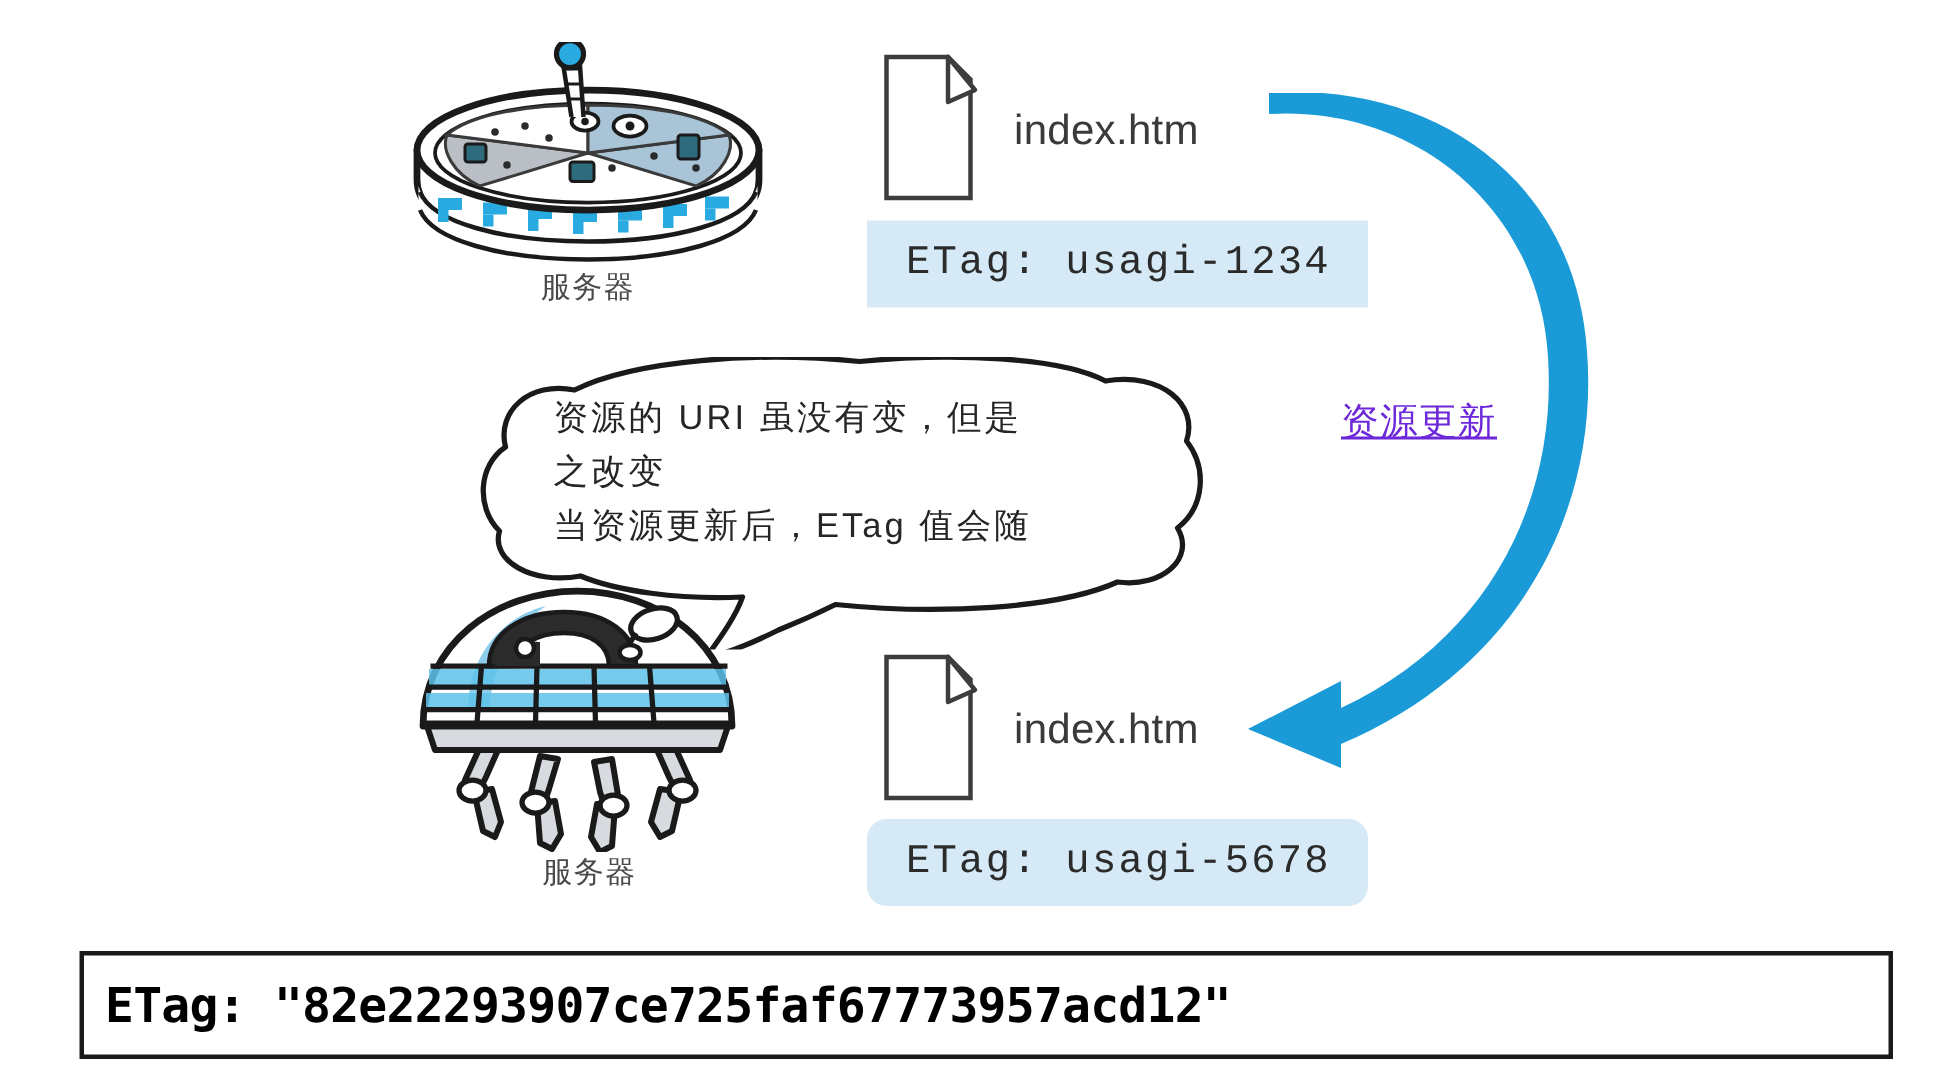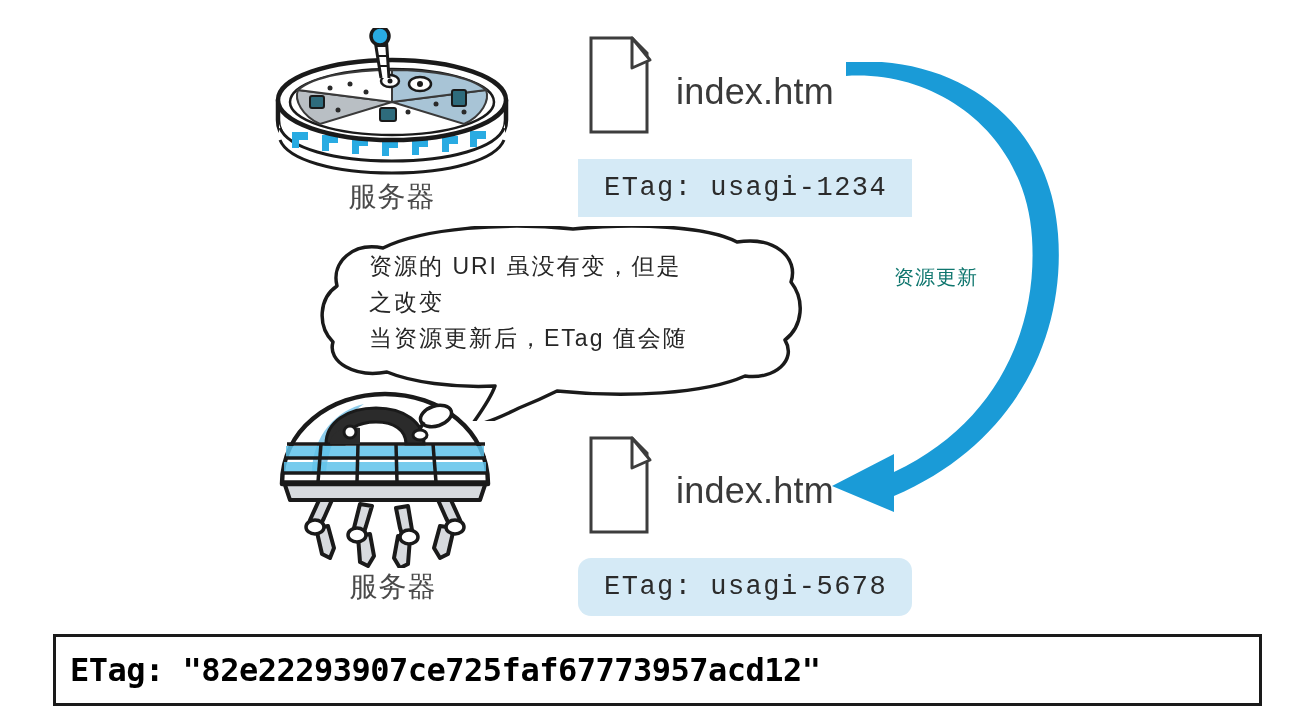--- a/index.html
+++ b/index.html
@@ -15,58 +15,58 @@
     font-family: "Liberation Sans", sans-serif;
     overflow: hidden;
   }
 
   
   .abs { position: absolute; }
 
   
   .filename {
     font-family: "Liberation Sans", sans-serif;
-    font-size: 36px;
+    font-size: 28px;
     color: #3a3a3a;
     letter-spacing: 0.2px;
     white-space: nowrap;
   }
 
   
   .etag-chip {
     background: #d5eaf6;
     font-family: "Liberation Mono", "DejaVu Sans Mono", monospace;
     font-size: 27px;
     color: #2b2b2b;
     display: flex;
     align-items: center;
     padding-left: 26px;
     letter-spacing: 1.5px;
     white-space: nowrap;
     box-sizing: border-box;
-    margin-top: 12px;
   }
 
   
   .server-caption {
     font-family: "Liberation Sans", sans-serif;
-    font-size: 28px;
+    font-size: 20px;
     color: #4a4a4a;
     text-align: center;
     white-space: nowrap;
     letter-spacing: 1px;
   }
 
   
   .flow-caption {
     font-family: "Liberation Sans", sans-serif;
-    font-size: 20px;
-    color: #0f766e;
+    font-size: 25px;
+    color: #6d28d9;
     white-space: nowrap;
     letter-spacing: 1px;
+    text-decoration: underline;
   }
 
   
   .bubble-text {
     font-family: "Liberation Sans", sans-serif;
     font-size: 23px;
     color: #262626;
     line-height: 36px;
     letter-spacing: 2px;
     white-space: nowrap;
@@ -172,21 +172,21 @@
   <div class="abs" style="left:588px; top:35px;">
     <svg width="72" height="100" viewBox="0 0 72 100">
       <path d="M3,3 L44,3 L59,18 L59,97 L3,97 Z" fill="#ffffff" stroke="#3d3d3d" stroke-width="3"></path>
       <path d="M44,3 L44,33 L62,25 Z" fill="#ffffff" stroke="#3d3d3d" stroke-width="3" stroke-linejoin="round"></path>
     </svg>
   </div>
   <div class="abs filename" style="left:676px; top:71px;">index.htm</div>
 
   <div class="abs etag-chip" style="left:578px; top:147px; width:334px; height:58px;">ETag: usagi-1234</div>
 
-  <div class="abs" style="left:305px; top:226px; width:510px; height:195px;">
+  <div class="abs" style="left:305px; top:238px; width:510px; height:195px;">
     <svg width="510" height="195" viewBox="0 0 510 195">
       <path d="M 78,22
                C 118,2 200,-4 268,3
                C 330,-3 402,0 432,16
                C 470,10 494,32 486,56
                C 500,74 498,100 480,114
                C 492,134 470,154 440,150
                C 400,168 320,172 252,165
                C 238,172 224,178 214,182
                C 198,190 180,198 166,200

